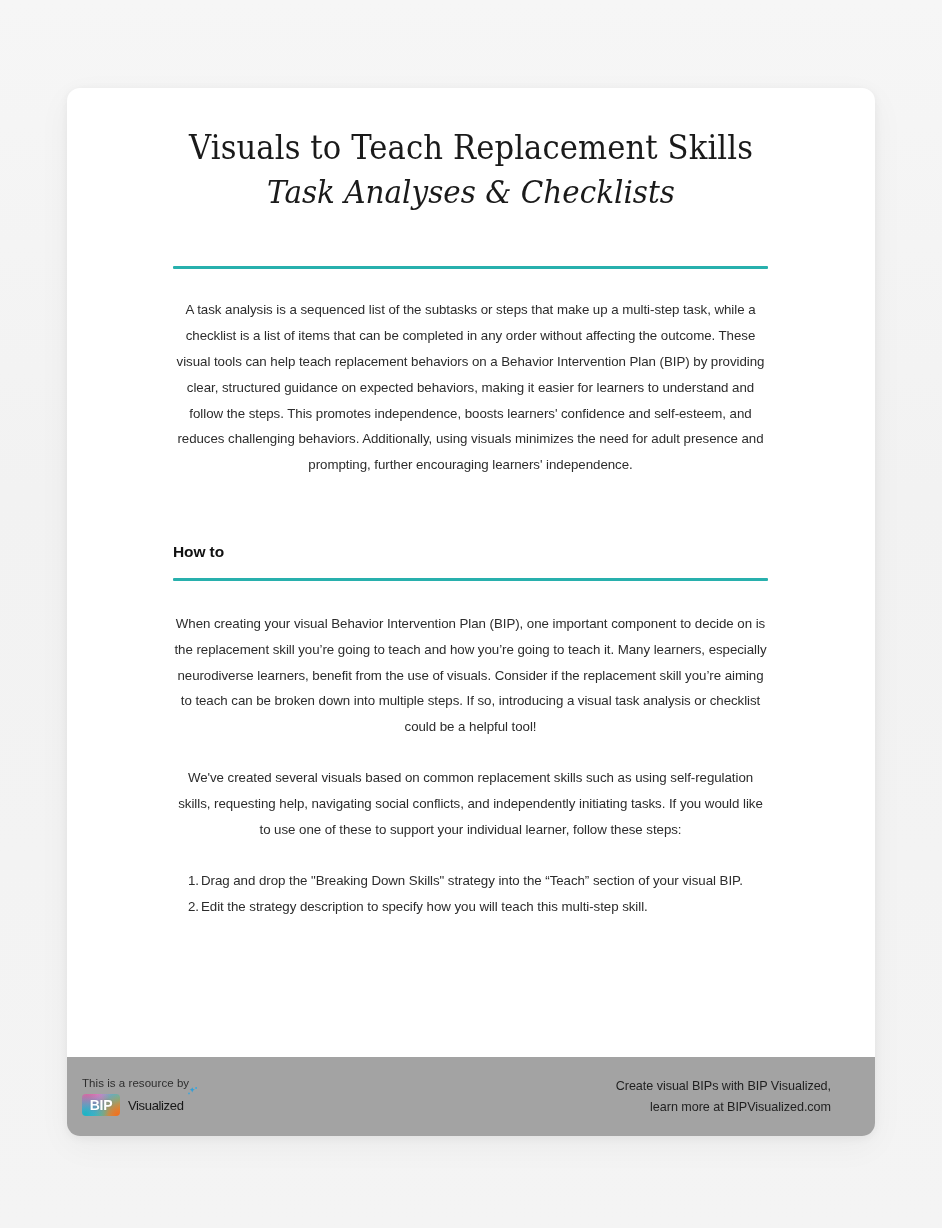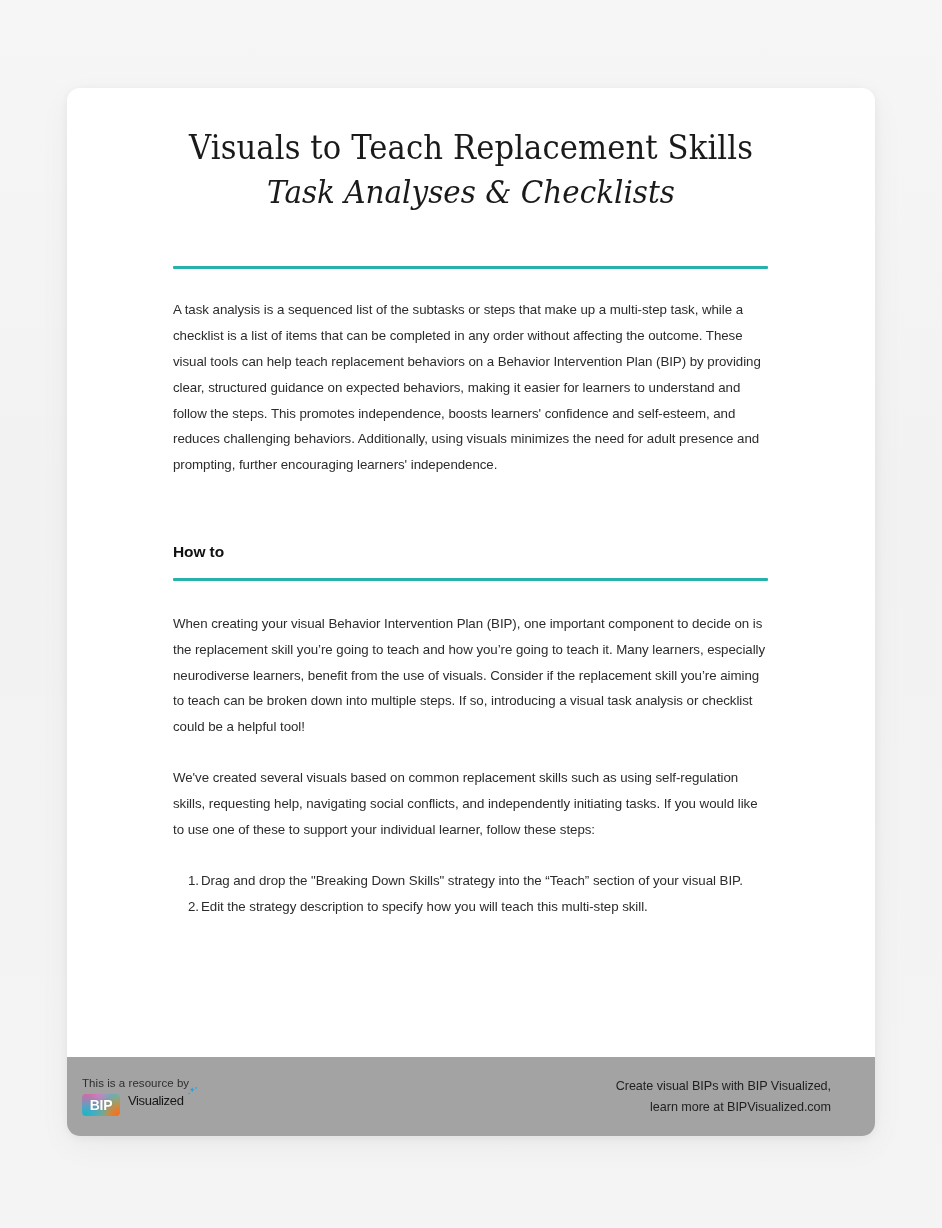--- a/index.html
+++ b/index.html
@@ -100,20 +100,21 @@
   .sec-overview { margin-top: 55px; }
   .sec-howto    { margin-top: 65px; }
 
   
   .para {
     font-size: 13.3px;
     line-height: 25.8px;
     color: #2c2c2c;
     margin: 0;
     letter-spacing: -0.05px;
+    text-align: center;
   }
   .para + .para { margin-top: 25px; }
   .sec-overview .para-group { margin-top: 28px; }
   .sec-howto .para-group { margin-top: 30px; }
 
   
   .steps {
     margin: 26px 0 0 0;
     padding: 0;
     list-style: none;
@@ -154,21 +155,21 @@
     padding-left: 0;
   }
   .resource-by {
     font-size: 11.5px;
     color: #2e2e2e;
     margin-bottom: 5px;
     letter-spacing: 0.05px;
   }
   .brand-lockup {
     display: flex;
-    align-items: flex-start;
+    align-items: center;
     position: relative;
   }
   .brand-badge {
     width: 38px;
     height: 22px;
     border-radius: 4px;
     background:
       radial-gradient(circle at 8% 92%, #1bb5c4 0%, rgba(27,181,196,0) 58%),
       radial-gradient(circle at 95% 95%, #f07020 0%, rgba(240,112,32,0) 62%),
       radial-gradient(circle at 12% 6%, #f05fa0 0%, rgba(240,95,160,0) 60%),

